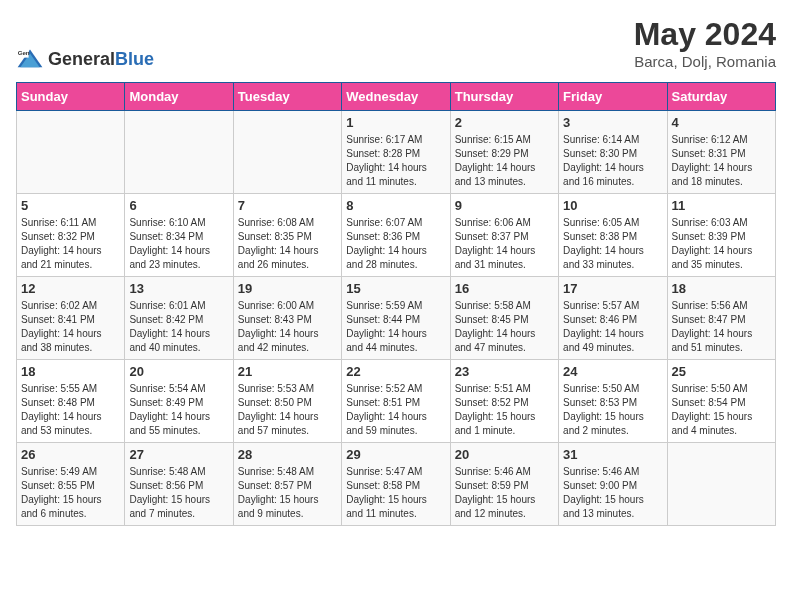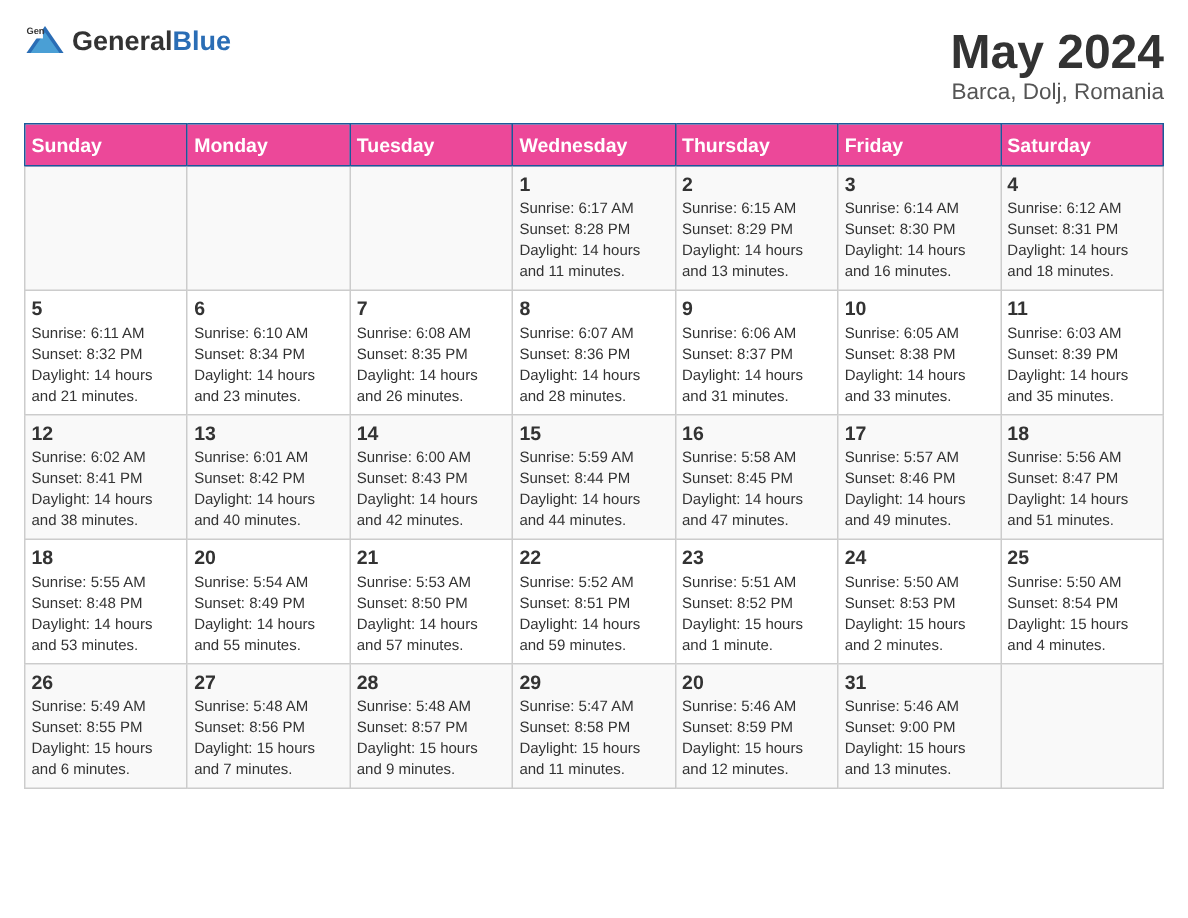--- a/index.html
+++ b/index.html
@@ -6,21 +6,21 @@
     body {
       font-family: Arial, sans-serif;
       background: #fff;
       width: 792px;
       min-height: 612px;
       padding: 16px;
     }
     .header {
       display: flex;
       justify-content: space-between;
-      align-items: flex-start;
+      align-items: flex-end;
       margin-bottom: 12px;
     }
     .logo {
       display: flex;
       align-items: center;
       gap: 4px;
     }
     .logo-icon {
       width: 28px;
       height: 22px;
@@ -169,21 +169,21 @@
       <tr>
         <td>
           <span class="day-num">12</span>
           <div class="day-info">Sunrise: 6:02 AM<br>Sunset: 8:41 PM<br>Daylight: 14 hours<br>and 38 minutes.</div>
         </td>
         <td>
           <span class="day-num">13</span>
           <div class="day-info">Sunrise: 6:01 AM<br>Sunset: 8:42 PM<br>Daylight: 14 hours<br>and 40 minutes.</div>
         </td>
         <td>
-          <span class="day-num">14</span>
+          <span class="day-num">19</span>
           <div class="day-info">Sunrise: 6:00 AM<br>Sunset: 8:43 PM<br>Daylight: 14 hours<br>and 42 minutes.</div>
         </td>
         <td>
           <span class="day-num">15</span>
           <div class="day-info">Sunrise: 5:59 AM<br>Sunset: 8:44 PM<br>Daylight: 14 hours<br>and 44 minutes.</div>
         </td>
         <td>
           <span class="day-num">16</span>
           <div class="day-info">Sunrise: 5:58 AM<br>Sunset: 8:45 PM<br>Daylight: 14 hours<br>and 47 minutes.</div>
         </td>

